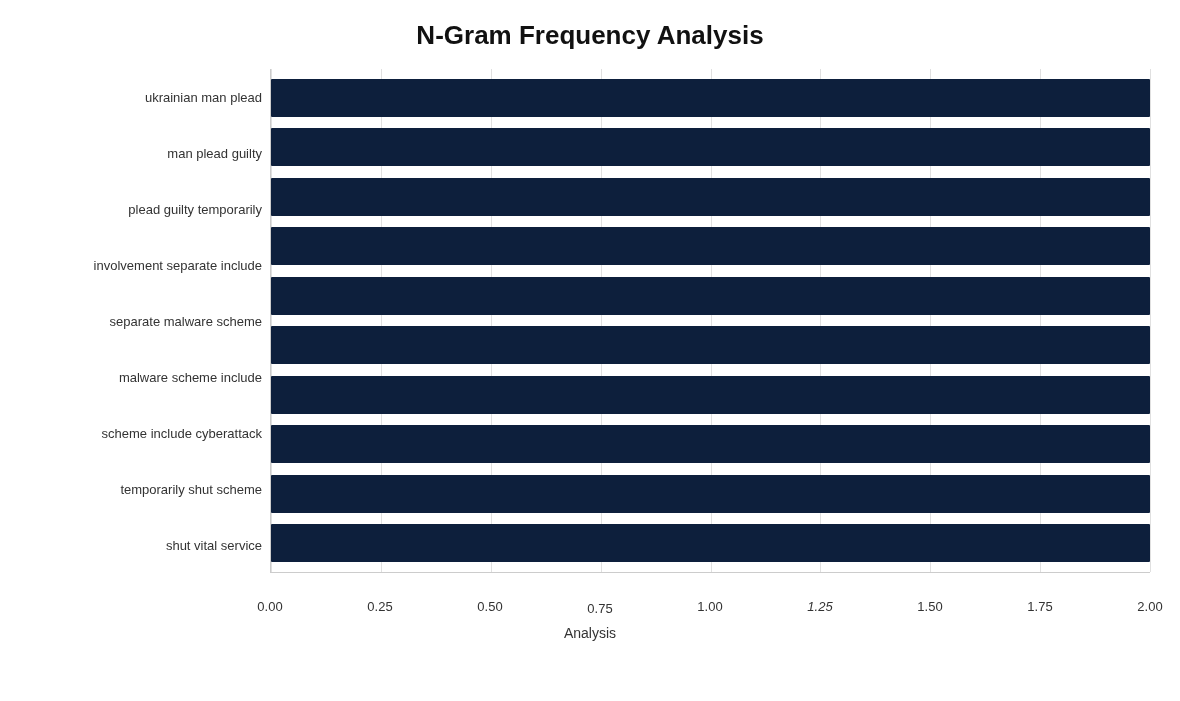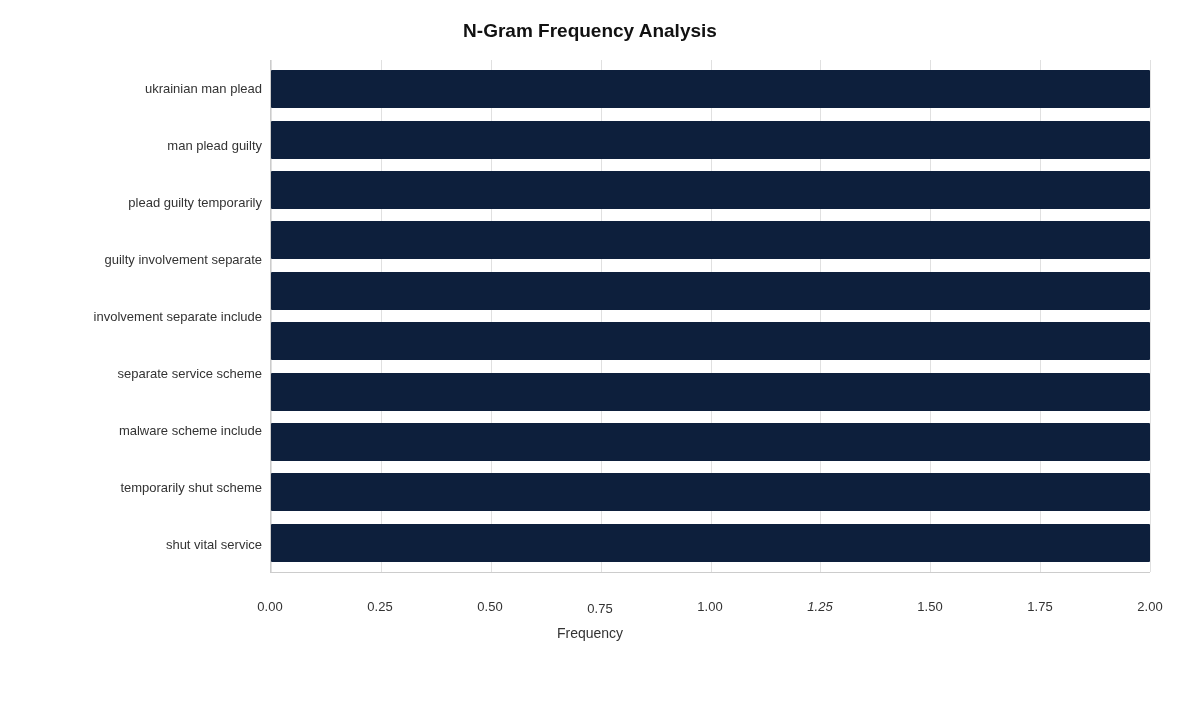--- a/index.html
+++ b/index.html
@@ -13,21 +13,21 @@
     .chart-container {
       width: 1180px;
       height: 701px;
       background: #fff;
       display: flex;
       flex-direction: column;
       align-items: center;
       padding: 20px 30px 60px 30px;
     }
     .chart-title {
-      font-size: 19px;
+      font-size: 26px;
       font-weight: bold;
       color: #111;
       margin-bottom: 18px;
       text-align: left;
     }
     .chart-area {
       display: flex;
       flex-direction: column;
       width: 100%;
       flex: 1;
@@ -122,24 +122,24 @@
 <body>
 
 <div class="chart-container">
   <div class="chart-title">N-Gram Frequency Analysis</div>
   <div class="chart-area">
     <div class="grid-and-bars">
       <div class="y-labels" id="y-labels-container">
           <div class="y-label">ukrainian man plead</div>
           <div class="y-label">man plead guilty</div>
           <div class="y-label">plead guilty temporarily</div>
-          <div class="y-label">guilty involvement separate</div>
           <div class="y-label">involvement separate include</div>
-          <div class="y-label">separate service scheme</div>
+          <div class="y-label">separate malware scheme</div>
           <div class="y-label">malware scheme include</div>
+          <div class="y-label">scheme include cyberattack</div>
           <div class="y-label">temporarily shut scheme</div>
           <div class="y-label">shut vital service</div>
         </div>
       <div class="bars-section" id="bars-section">
         <div class="grid-lines" id="grid-lines">
             <div class="grid-line" style="left: 0%;"></div>
             <div class="grid-line" style="left: 12.5%;"></div>
             <div class="grid-line" style="left: 25%;"></div>
             <div class="grid-line" style="left: 37.5%;"></div>
             <div class="grid-line" style="left: 50%;"></div>
@@ -188,15 +188,15 @@
           <span class="x-label" style="left: 12.5%; top: 0px;">0.25</span>
           <span class="x-label" style="left: 25%; top: 0px;">0.50</span>
           <span class="x-label" style="left: 37.5%; top: 2px;">0.75</span>
           <span class="x-label" style="left: 50%; top: 0px;">1.00</span>
           <span class="x-label" style="left: 62.5%; top: 0px; font-style: italic;">1.25</span>
           <span class="x-label" style="left: 75%; top: 0px;">1.50</span>
           <span class="x-label" style="left: 87.5%; top: 0px;">1.75</span>
           <span class="x-label" style="left: 100%; top: 0px;">2.00</span>
         </div>
       </div>
-    <div class="x-axis-title">Frequency</div>
+    <div class="x-axis-title">Analysis</div>
   </div>
 </div>
 
 </body></html>

